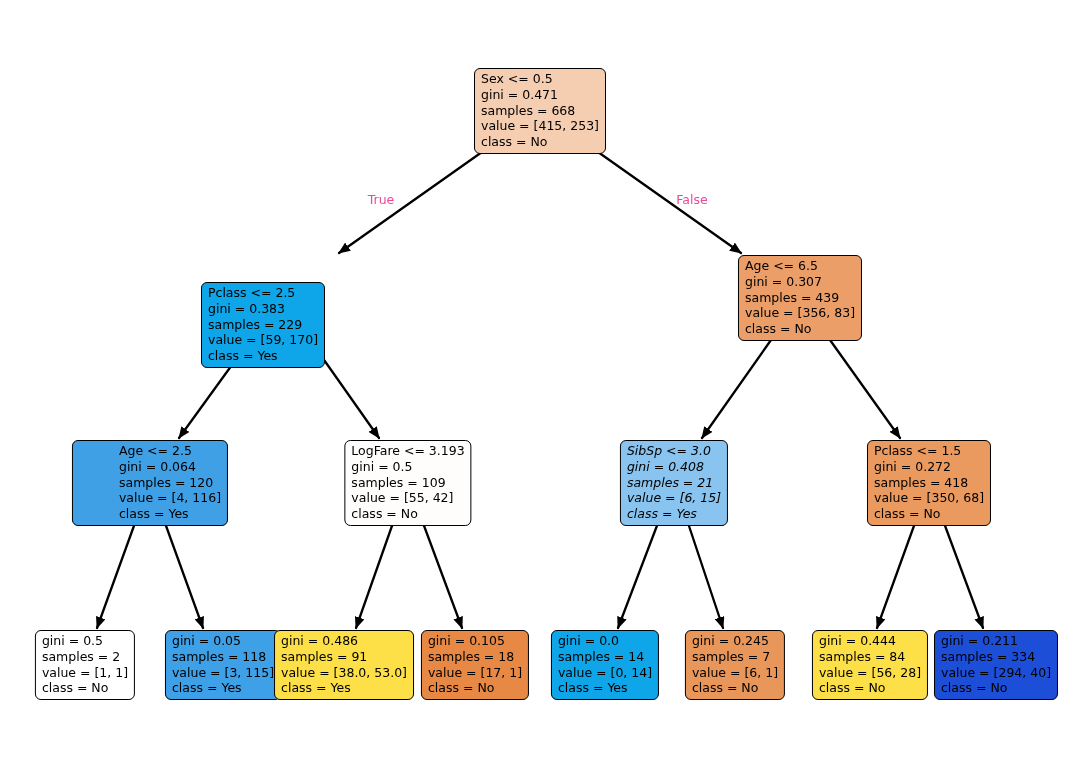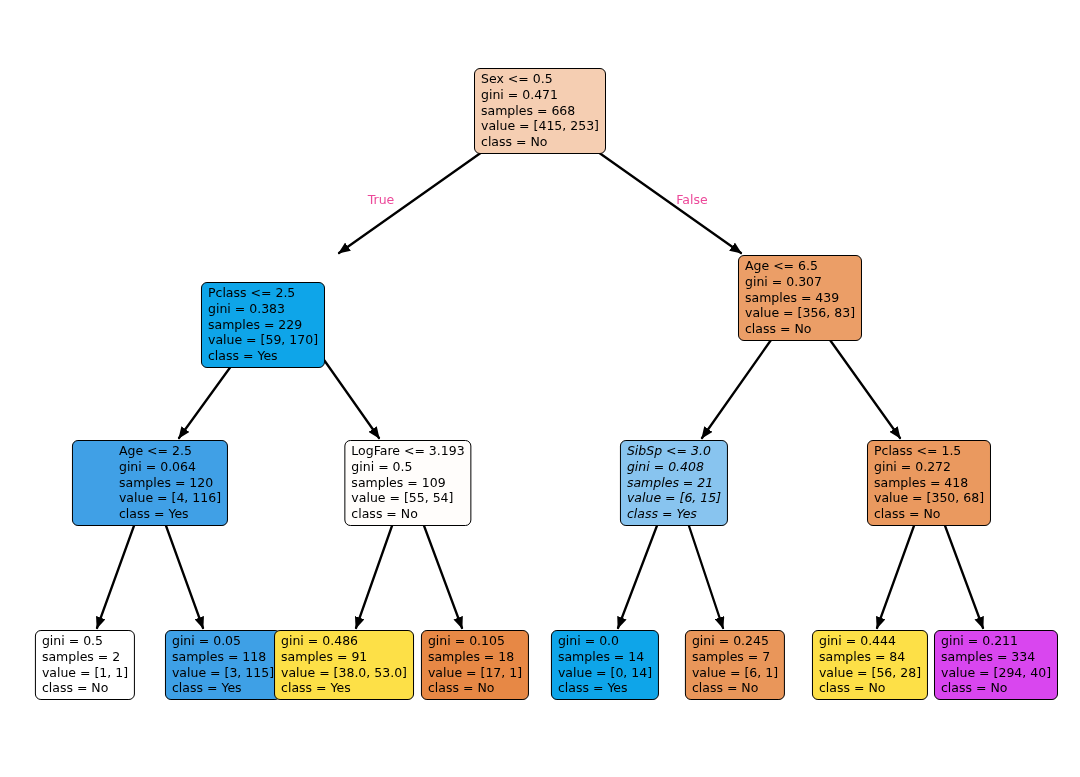--- a/index.html
+++ b/index.html
@@ -104,21 +104,21 @@
     <div>gini = 0.064</div>
     <div>samples = 120</div>
     <div>value = [4, 116]</div>
     <div>class = Yes</div>
   </div>
 
   <div class="node" style="left: 408px; top: 440px; background: rgb(255, 253, 251);">
     <div>LogFare &lt;= 3.193</div>
     <div>gini = 0.5</div>
     <div>samples = 109</div>
-    <div>value = [55, 54]</div>
+    <div>value = [55, 42]</div>
     <div>class = No</div>
   </div>
 
   <div class="node" style="left: 674px; top: 440px; background: rgb(136, 196, 239); font-style: italic;">
     <div>SibSp &lt;= 3.0</div>
     <div>gini = 0.408</div>
     <div>samples = 21</div>
     <div>value = [6, 15]</div>
     <div>class = Yes</div>
   </div>
@@ -173,20 +173,20 @@
     <div>class = No</div>
   </div>
 
   <div class="node" style="left: 847px; top: 630px; background: #fde047; margin-left: 23px;">
     <div>gini = 0.444</div>
     <div>samples = 84</div>
     <div>value = [56, 28]</div>
     <div>class = No</div>
   </div>
 
-  <div class="node" style="left: 996px; top: 630px; background: #d946ef;">
+  <div class="node" style="left: 996px; top: 630px; background: #1d4ed8;">
     <div>gini = 0.211</div>
     <div>samples = 334</div>
     <div>value = [294, 40]</div>
     <div>class = No</div>
   </div>
 
 </div>
 
 </body></html>

